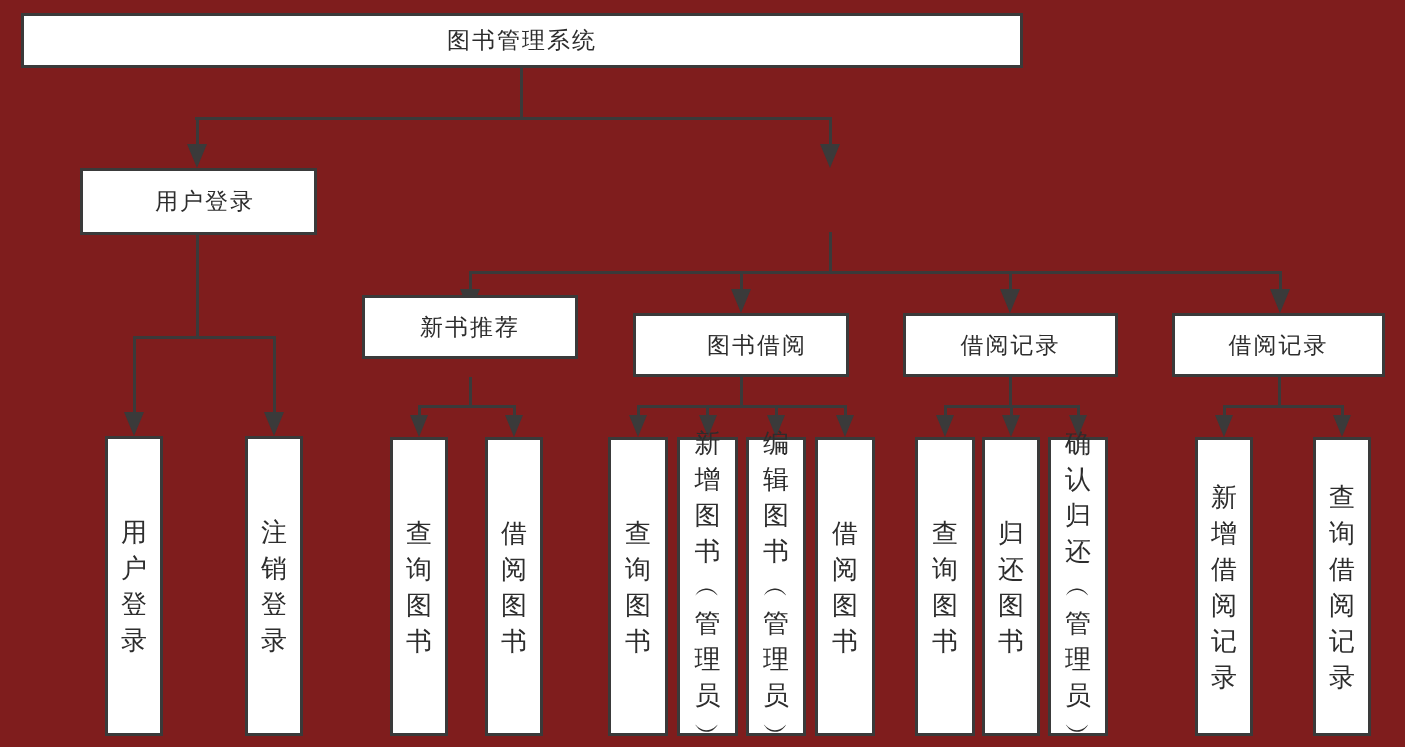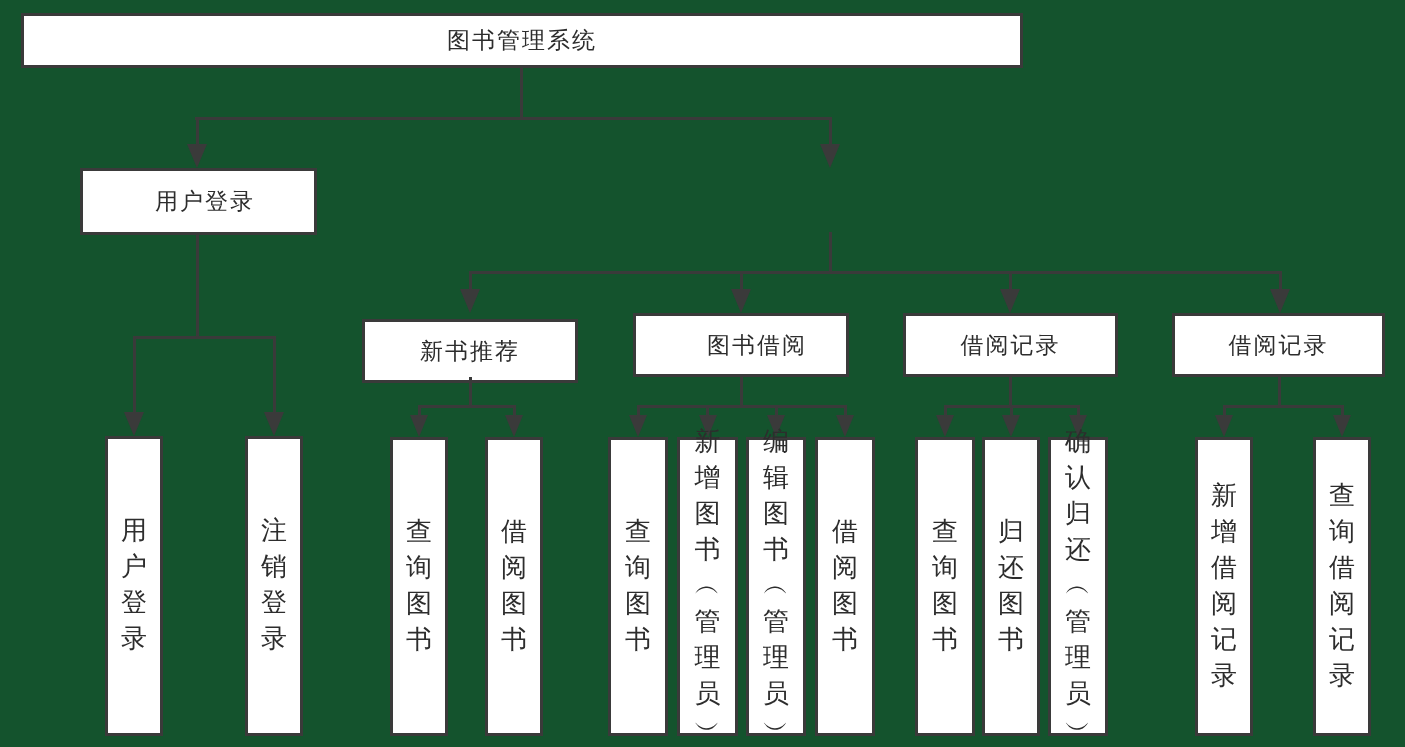--- a/index.html
+++ b/index.html
@@ -1,21 +1,21 @@
 <!DOCTYPE html>
 <html><head>
 <meta charset="utf-8">
 <style>
   html, body { margin: 0; padding: 0; background: #ffffff; }
   .canvas {
     position: relative;
     width: 1405px;
     height: 747px;
-    background: #14532d;
-    font-family: Liberation Mono, monospace;
+    background: #7f1d1d;
+    font-family: Liberation Sans, sans-serif;
     color: #2d2d2d;
     overflow: hidden;
   }
   .box {
     position: absolute;
     box-sizing: border-box;
     background: #ffffff;
     border: 3px solid #3a3a3a;
     display: flex;
     align-items: center;
@@ -94,21 +94,21 @@
   <div class="hline" style="left:468.5px; top:271px; width:813px;"></div>
   <div class="vline" style="left:468.5px; top:271px; height:20px;"></div>
   <div class="arrow" style="left:460px; top:289px;"></div>
   <div class="vline" style="left:739.5px; top:271px; height:20px;"></div>
   <div class="arrow" style="left:731px; top:289px;"></div>
   <div class="vline" style="left:1008.5px; top:271px; height:20px;"></div>
   <div class="arrow" style="left:1000px; top:289px;"></div>
   <div class="vline" style="left:1278.5px; top:271px; height:20px;"></div>
   <div class="arrow" style="left:1270px; top:289px;"></div>
 
-  <div class="box" style="left:362px; top:319px; width:216px; height:64px;align-items:center;">
+  <div class="box" style="left:362px; top:295px; width:216px; height:64px;align-items:center;">
     <span class="hlabel">新书推荐</span>
   </div>
   <div class="box" style="left:633px; top:313px; width:216px; height:64px;padding-left:32px;">
     <span class="hlabel">图书借阅</span>
   </div>
   <div class="box" style="left:903px; top:313px; width:215px; height:64px;">
     <span class="hlabel">借阅记录</span>
   </div>
   <div class="box" style="left:1172px; top:313px; width:213px; height:64px;">
     <span class="hlabel">借阅记录</span>

